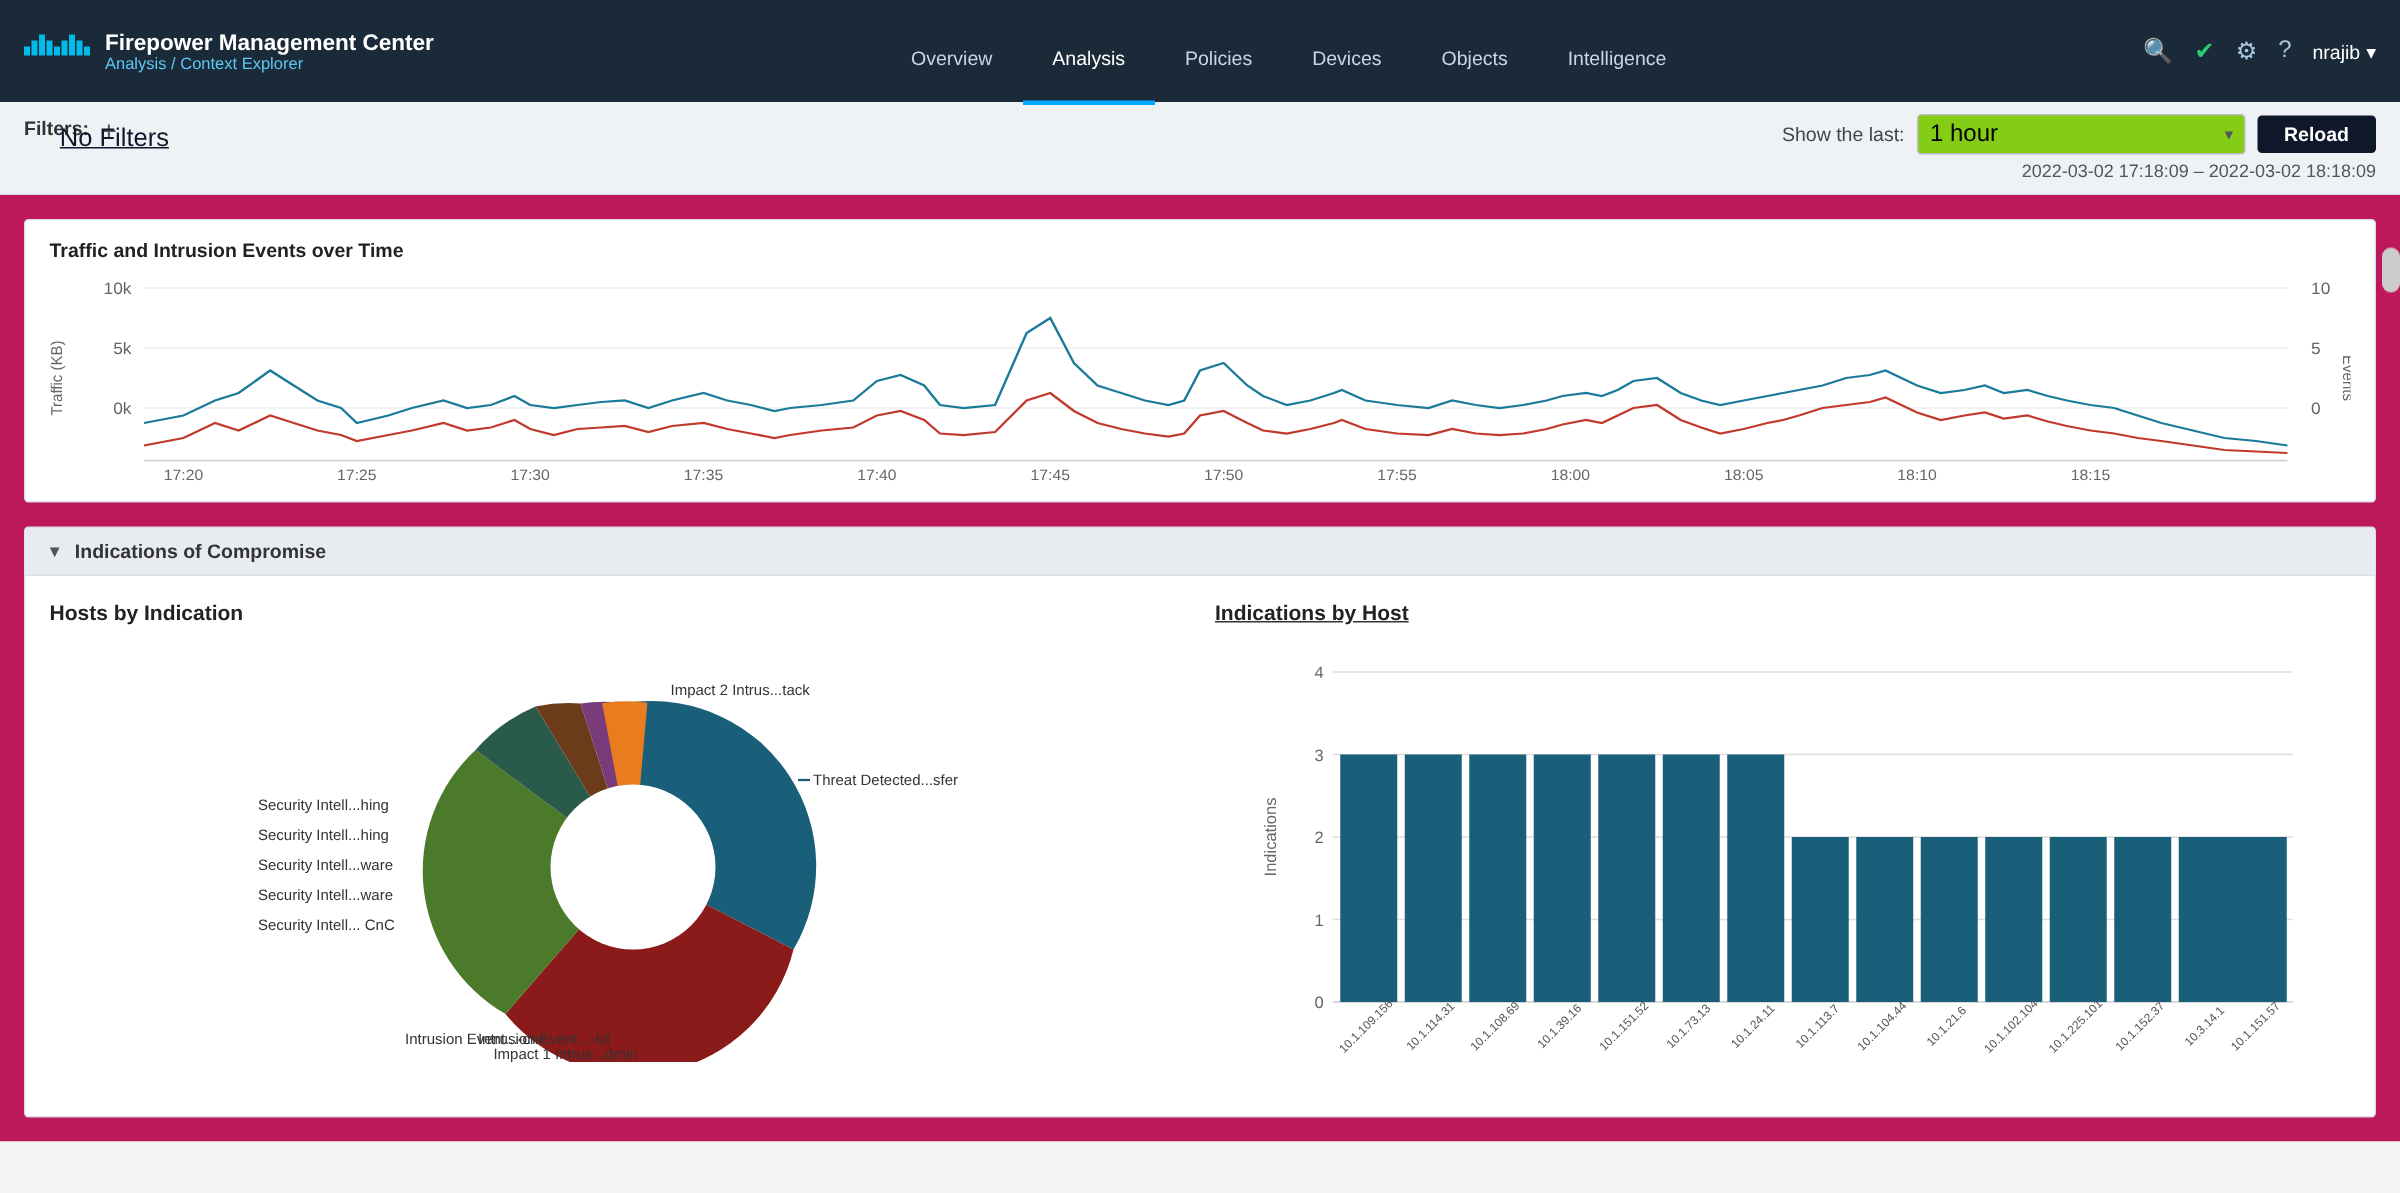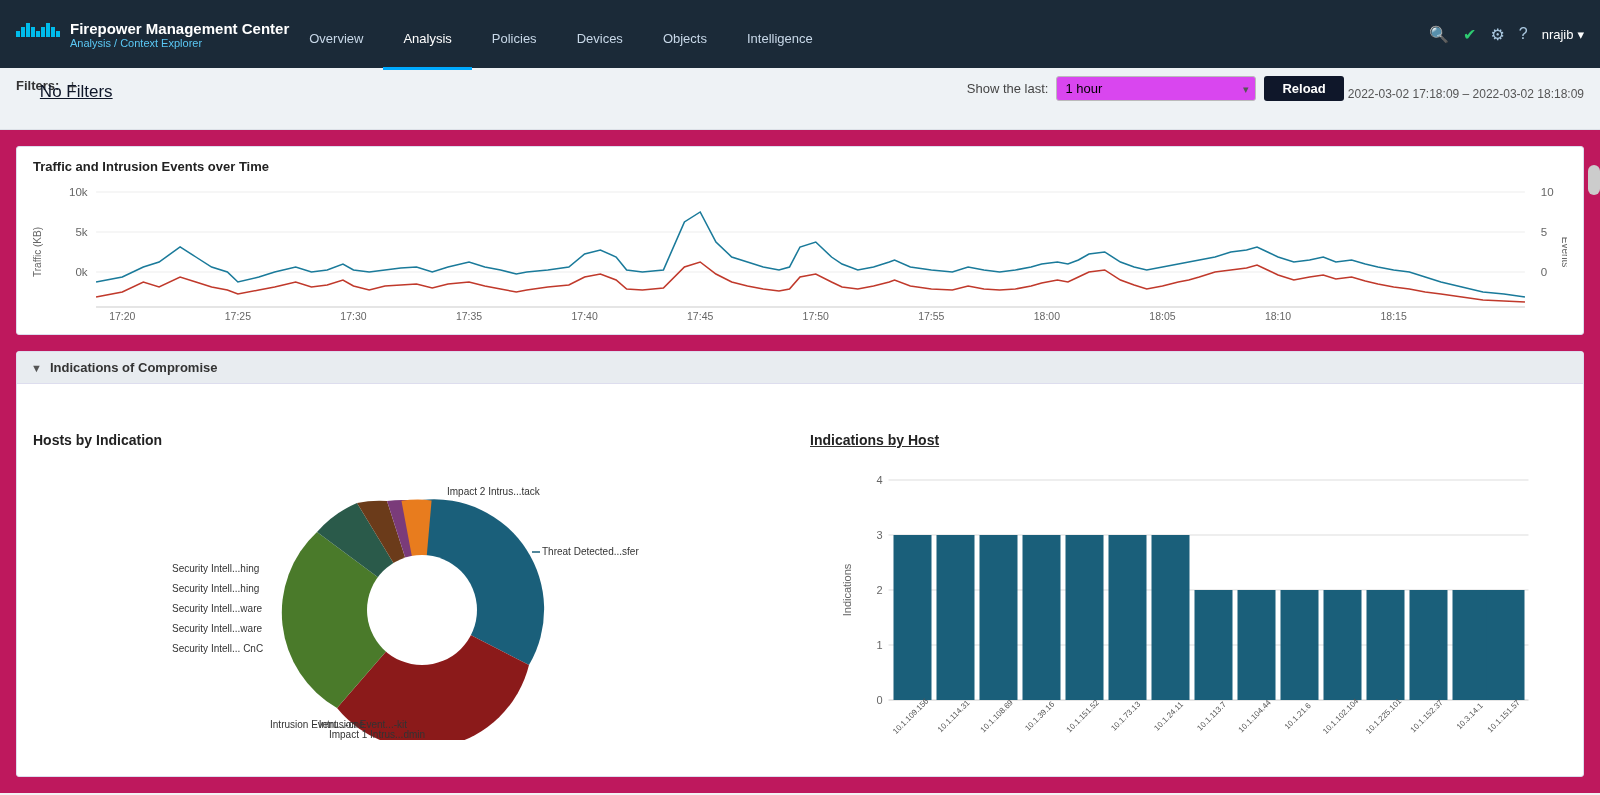--- a/index.html
+++ b/index.html
@@ -37,20 +37,21 @@
       color: #aac8e0;
     }
     .app-title .sub-title span {
       color: #5bc8f5;
     }
     nav {
       display: flex;
       align-items: center;
       gap: 0;
       flex: 1;
+      justify-content: center;
       margin-top: 11px;
     }
     .nav-item {
       color: #c8d8e8;
       padding: 0 20px;
       height: 60px;
       display: flex;
       align-items: center;
       cursor: pointer;
       font-size: 13px;
@@ -113,39 +114,40 @@
       padding: 0 2px;
     }
     .no-filters {
       color: #0f172a;
       font-size: 17px;
       margin-top: 4px;
       text-decoration: underline;
     }
     .filter-right {
       display: flex;
+      flex-direction: column;
       align-items: flex-end;
       gap: 4px;
     }
     .show-last-row {
       display: flex;
       align-items: center;
       gap: 8px;
     }
     .show-last-label {
       font-size: 13px;
       color: #444;
     }
     .time-select {
       border: 1px solid #bbb;
       border-radius: 3px;
       padding: 4px 8px;
-      font-size: 13px;
-      background: #d946ef;
-      width: 200px;
+      font-size: 16px;
+      background: #84cc16;
+      width: 219px;
       appearance: none;
       cursor: pointer;
     }
     .select-wrapper {
       position: relative;
       display: inline-block;
     }
     .select-wrapper::after {
       content: '▾';
       position: absolute;
@@ -218,21 +220,20 @@
       cursor: pointer;
     }
     .section-header .collapse-icon {
       color: #555;
       font-size: 11px;
     }
     .compromise-content {
       display: flex;
       padding: 16px;
       gap: 20px;
-      margin-top: 32px;
     }
     .hosts-chart {
       flex: 1;
       max-width: 50%;
     }
     .indications-chart {
       flex: 1;
       max-width: 50%;
       text-decoration: underline;
     }

